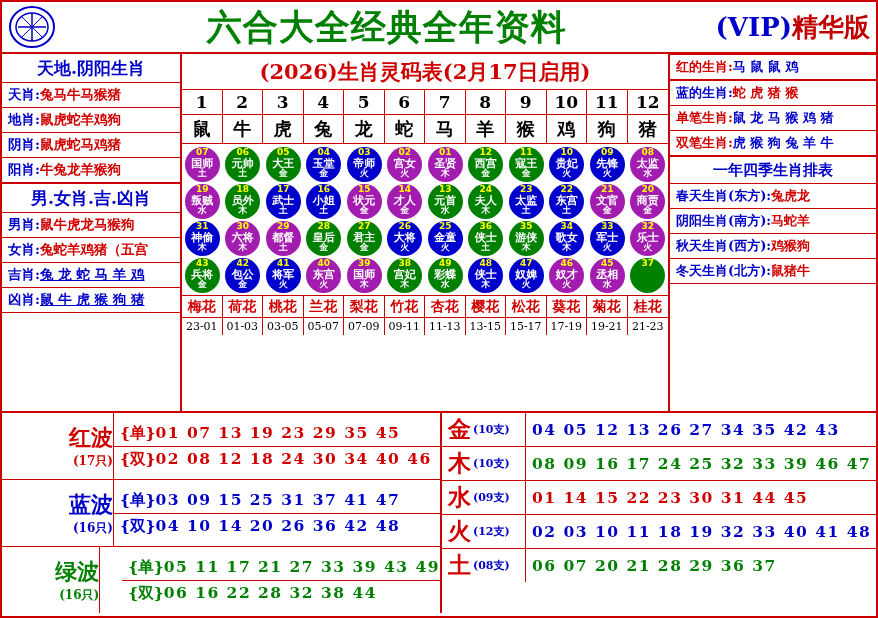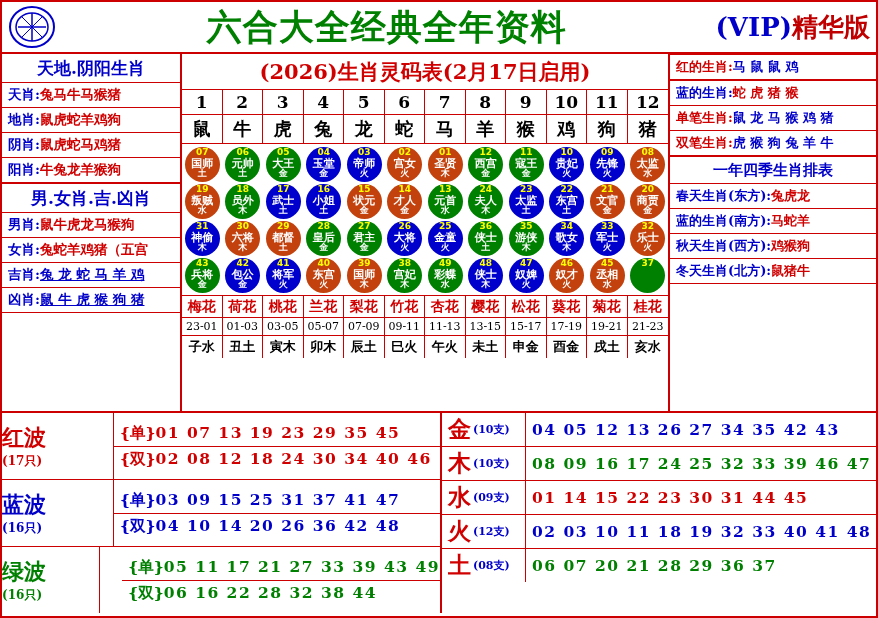--- a/index.html
+++ b/index.html
@@ -41,21 +41,21 @@
   .g-zod:last-child{border-right:none;}
 
   .balls{padding:2px 0 1px;}
   .ball-row{display:grid;grid-template-columns:repeat(12,1fr);}
   .cellwrap{display:flex;justify-content:center;}
   .ball{width:35px;height:35px;border-radius:50%;position:relative;display:flex;align-items:center;justify-content:center;margin:1px 0;}
   .ball .n{position:absolute;top:1px;left:0;right:0;text-align:center;font-size:9px;color:#ffff00;font-weight:bold;line-height:9px;}
   .ball .t{font-size:11px;color:#fff;font-weight:bold;line-height:11px;text-align:center;margin-top:6px;font-family:"DejaVu Serif","Liberation Serif",serif;}
   .ball .t span{display:block;}
   .ball .e{font-size:9px;line-height:9px;}
-  .b-red{background:#c2410c;}
+  .b-red{background:#a21caf;}
   .b-blue{background:#0000cc;}
   .b-green{background:#008000;}
 
   .flowers{display:grid;grid-template-columns:repeat(12,1fr);border-top:1.5px solid #c00;}
   .fl{text-align:center;font-size:14px;font-weight:bold;color:#d00000;padding:2px 0 1px;border-right:1px solid #c00;font-family:"DejaVu Serif","Liberation Serif",serif;}
   .fl:last-child{border-right:none;}
   .rngs{display:grid;grid-template-columns:repeat(12,1fr);border-top:1px solid #c00;}
   .rg{text-align:center;font-size:11px;color:#000;padding:2px 0;border-right:1px solid #c00;font-family:"DejaVu Serif","Liberation Serif",serif;}
   .rg:last-child{border-right:none;}
   .stems{display:grid;grid-template-columns:repeat(12,1fr);border-top:1px solid #c00;}
@@ -70,21 +70,21 @@
   .r-blue{color:#0000c8;}
   .r-black{color:#000;}
   .rtitle{text-align:center;font-size:15px;font-weight:bold;color:#0000c8;padding:4px 0 3px;font-family:"DejaVu Serif","Liberation Serif",serif;}
 
   
   .bottom{display:flex;height:auto;}
   .bl{width:440px;border-right:2px solid #c00;box-sizing:border-box;}
   .br{flex:1;box-sizing:border-box;}
   .wave{display:flex;border-bottom:1.5px solid #c00;height:66px;}
   .wave:last-child{border-bottom:none;gap:22px;}
-  .wname{width:112px;box-sizing:border-box;border-right:1.5px solid #c00;display:flex;flex-direction:column;align-items:flex-start;justify-content:center;font-family:"DejaVu Serif","Liberation Serif",serif;}
+  .wname{width:112px;box-sizing:border-box;border-right:1.5px solid #c00;display:flex;flex-direction:column;align-items:flex-end;justify-content:center;font-family:"DejaVu Serif","Liberation Serif",serif;}
   .wname .nm{font-size:22px;font-weight:bold;}
   .wname .ct{font-size:12px;font-weight:bold;}
   .wnums{flex:1;display:flex;flex-direction:column;justify-content:center;}
   .wline{font-size:15.5px;font-weight:bold;padding:2px 0 2px 6px;white-space:nowrap;letter-spacing:1.5px;font-family:"DejaVu Serif","Liberation Serif",serif;}
   .wline .pf{letter-spacing:0;}
   .wdiv{border-top:1px solid #c00;margin:0 0 0 0;}
 
   .erow{display:flex;border-bottom:1.5px solid #c00;height:33px;align-items:center;}
   .erow:last-child{border-bottom:none;}
   .ename{width:84px;box-sizing:border-box;border-right:1.5px solid #c00;height:100%;display:flex;align-items:center;padding-left:6px;font-family:"DejaVu Serif","Liberation Serif",serif;}
@@ -628,52 +628,38 @@
         <div class="rg">05-07</div>
         <div class="rg">07-09</div>
         <div class="rg">09-11</div>
         <div class="rg">11-13</div>
         <div class="rg">13-15</div>
         <div class="rg">15-17</div>
         <div class="rg">17-19</div>
         <div class="rg">19-21</div>
         <div class="rg">21-23</div>
       </div>
-      <div class="stems">
-        <div class="st">子水</div>
-        <div class="st">丑土</div>
-        <div class="st">寅木</div>
-        <div class="st">卯木</div>
-        <div class="st">辰土</div>
-        <div class="st">巳火</div>
-        <div class="st">午火</div>
-        <div class="st">未土</div>
-        <div class="st">申金</div>
-        <div class="st">酉金</div>
-        <div class="st">戌土</div>
-        <div class="st">亥水</div>
-      </div>
     </div>
 
     <div class="col-right">
       <div class="sep"></div>
       <div class="row-r"><span class="lab r-red">红的生肖:</span><span class="lab r-blue">马 鼠 鼠 鸡</span></div>
       <div class="sep"></div>
       <div class="sep"></div>
       <div class="row-r"><span class="lab r-blue">蓝的生肖:</span><span class="lab r-red">蛇 虎 猪 猴</span></div>
       <div class="sep"></div>
       <div class="row-r"><span class="lab r-red">单笔生肖:</span><span class="lab r-blue">鼠 龙 马 猴 鸡 猪</span></div>
       <div class="sep"></div>
       <div class="row-r"><span class="lab r-red">双笔生肖:</span><span class="lab r-blue">虎 猴 狗 兔 羊 牛</span></div>
       <div class="sep" style="border-top:2px solid #c00;"></div>
       <div class="rtitle">一年四季生肖排表</div>
       <div class="sep"></div>
       <div class="row-r"><span class="lab r-blue">春天生肖(东方):</span><span class="lab r-red">兔虎龙</span></div>
       <div class="sep"></div>
-      <div class="row-r"><span class="lab r-blue">蓝的生肖(南方):</span><span class="lab r-red">马蛇羊</span></div>
+      <div class="row-r"><span class="lab r-blue">阴阳生肖(南方):</span><span class="lab r-red">马蛇羊</span></div>
       <div class="sep"></div>
       <div class="row-r"><span class="lab r-blue">秋天生肖(西方):</span><span class="lab r-red">鸡猴狗</span></div>
       <div class="sep"></div>
       <div class="row-r"><span class="lab r-blue">冬天生肖(北方):</span><span class="lab r-red">鼠猪牛</span></div>
       <div class="sep"></div>
     </div>
   </div>
 
   <div class="bottom">
     <div class="bl" id="waves">

